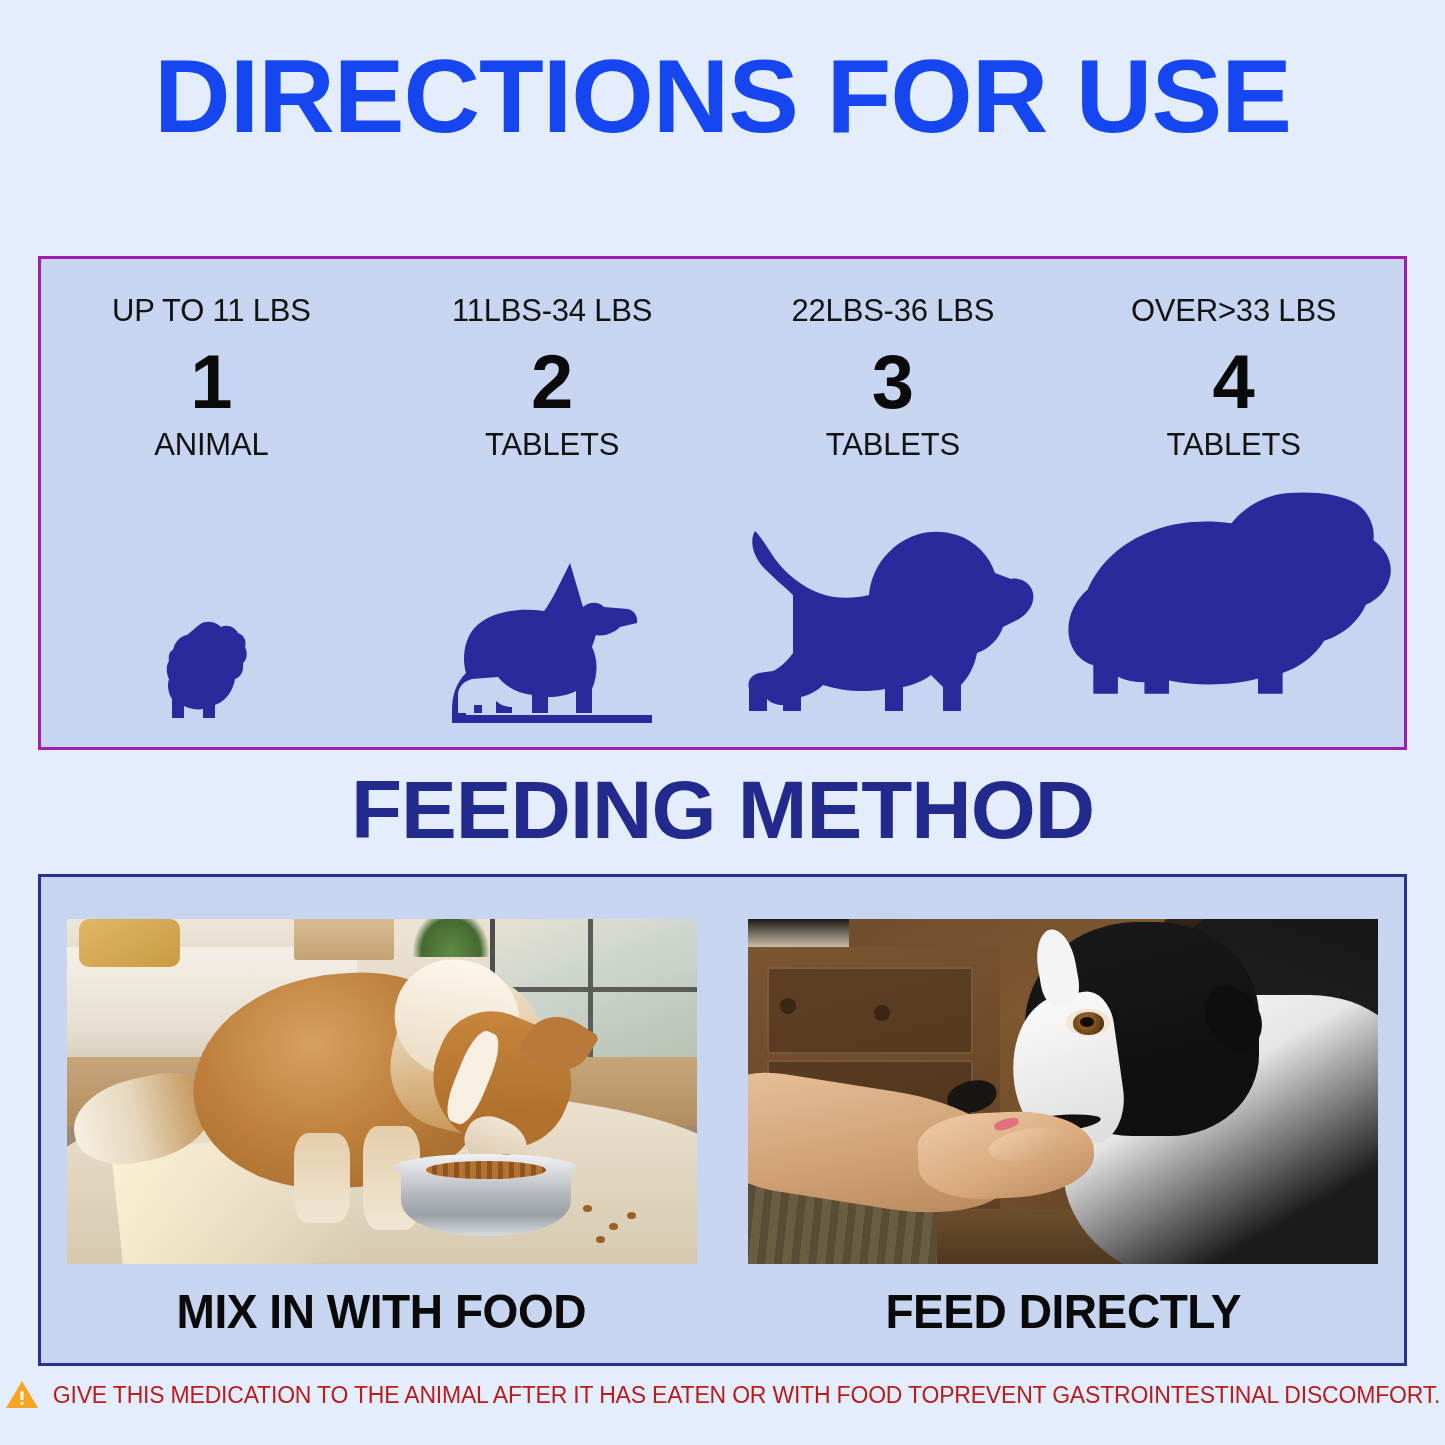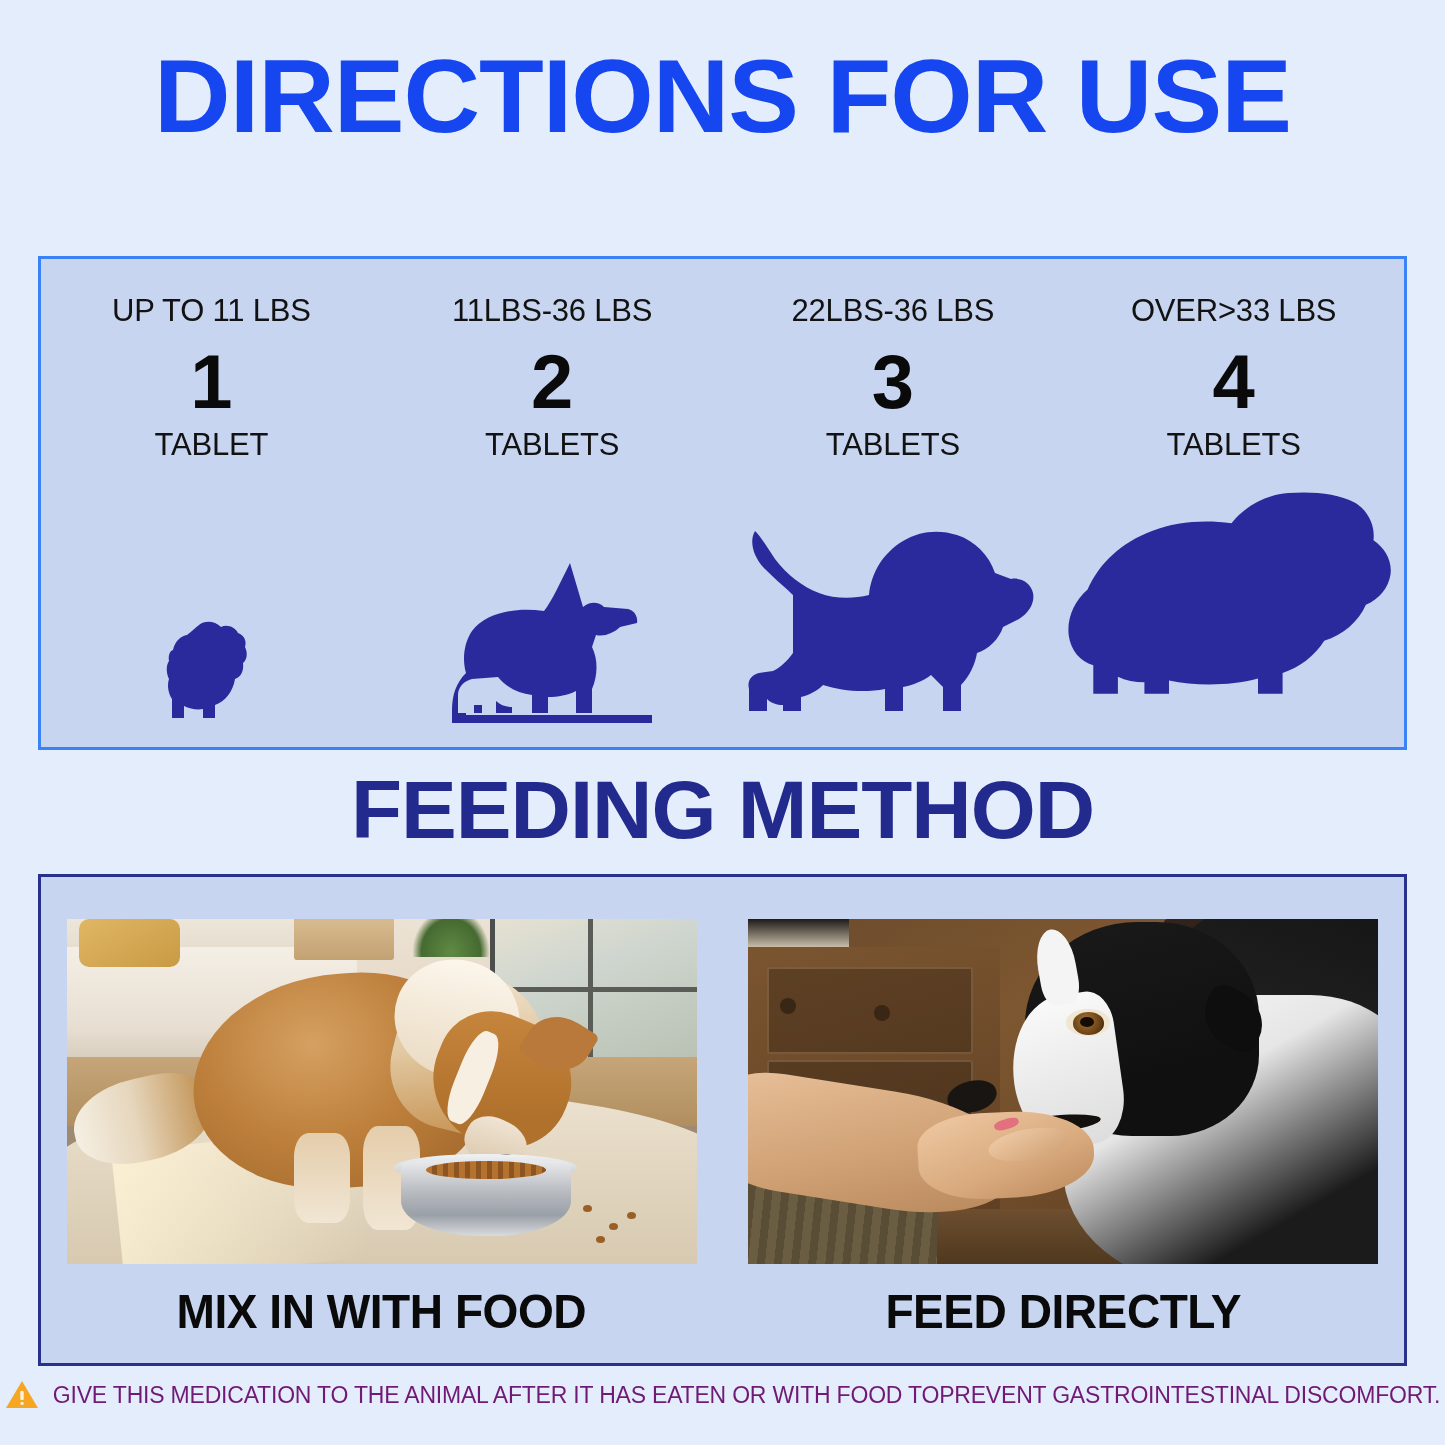--- a/index.html
+++ b/index.html
@@ -52,21 +52,21 @@
   }
 
   
   .dosage-panel {
     position: absolute;
     left: 38px;
     top: 256px;
     width: 1369px;
     height: 494px;
     background: #c7d5f0;
-    border: 3px solid #3b82f6;
+    border: 3px solid #a21caf;
     box-sizing: border-box;
   }
   .dosage-grid {
     position: absolute;
     left: 0;
     top: 0;
     width: 100%;
     height: 100%;
     display: flex;
   }
@@ -177,21 +177,21 @@
     top: 1380px;
     width: 1445px;
     display: flex;
     align-items: center;
     justify-content: center;
   }
   .warn-icon { flex: 0 0 auto; margin-right: 14px; display: block; }
   .footer-text {
     font-size: 23px;
     line-height: 26px;
-    color: #701a75;
+    color: #b91c1c;
     white-space: nowrap;
     letter-spacing: -0.2px;
   }
 
   
   .p1-wall { position:absolute; left:0; top:0; width:100%; height:58%;
     background: linear-gradient(175deg,#efe6d8 0%,#e3d6c4 55%,#d7c8b2 100%); }
   .p1-window { position:absolute; right:0; top:-2%; width:32%; height:42%;
     background: linear-gradient(160deg,#e8e2d2 0%,#cfd6cf 40%,#b9c2b4 100%);
     border-left:5px solid #4d4f4c; border-bottom:6px solid #4d4f4c; }
@@ -313,33 +313,33 @@
 <div class="page">
 
   <div class="main-title">DIRECTIONS FOR USE</div>
 
   <div class="dosage-panel">
     <div class="dosage-grid">
 
       <div class="dose-col">
         <div class="dose-weight">UP TO 11 LBS</div>
         <div class="dose-num">1</div>
-        <div class="dose-unit">TABLET</div>
+        <div class="dose-unit">ANIMAL</div>
         <div class="dog-wrap">
           <svg width="120" height="120" viewBox="0 0 120 120" aria-hidden="true">
             <path class="dog-shape" d="M36,30 C30,31 24,36 22,45 C19,46 17,50 18,56 C15,60 15,68 18,74
               C16,80 17,88 21,94 L21,113 L33,113 L33,101 C39,104 46,105 52,104 L52,113 L64,113 L64,100
               C75,96 82,86 84,74 C90,72 93,66 92,58 C96,55 97,48 94,42 C96,36 93,30 87,28
               C84,22 76,19 70,22 C64,16 54,15 48,20 C44,23 41,26 36,30 Z"></path>
           </svg>
         </div>
       </div>
 
       <div class="dose-col">
-        <div class="dose-weight">11LBS-36 LBS</div>
+        <div class="dose-weight">11LBS-34 LBS</div>
         <div class="dose-num">2</div>
         <div class="dose-unit">TABLETS</div>
         <div class="dog-wrap">
           <svg width="200" height="170" viewBox="0 0 200 170" aria-hidden="true">
             <path class="dog-shape" d="M118,8 L131,52 C137,47 146,46 152,52 L176,54 C183,56 186,62 185,68
               L168,72 C162,78 152,82 144,80 L140,92 C146,104 146,120 140,134 L140,158 L124,158 L124,136
               C116,140 106,142 96,142 L96,158 L80,158 L80,140 C66,138 54,132 46,122
               L20,124 C12,126 6,132 6,140 L6,158 L22,158 L22,150 L30,150 L30,158 L44,158
               L44,146 C48,150 54,152 60,152 L60,158 L14,158 L14,160 L200,160 L200,168 L0,168 L0,156
               C0,140 4,128 14,118 C10,104 12,88 20,76 C34,58 62,52 92,56 C100,46 108,28 118,8 Z"></path>

